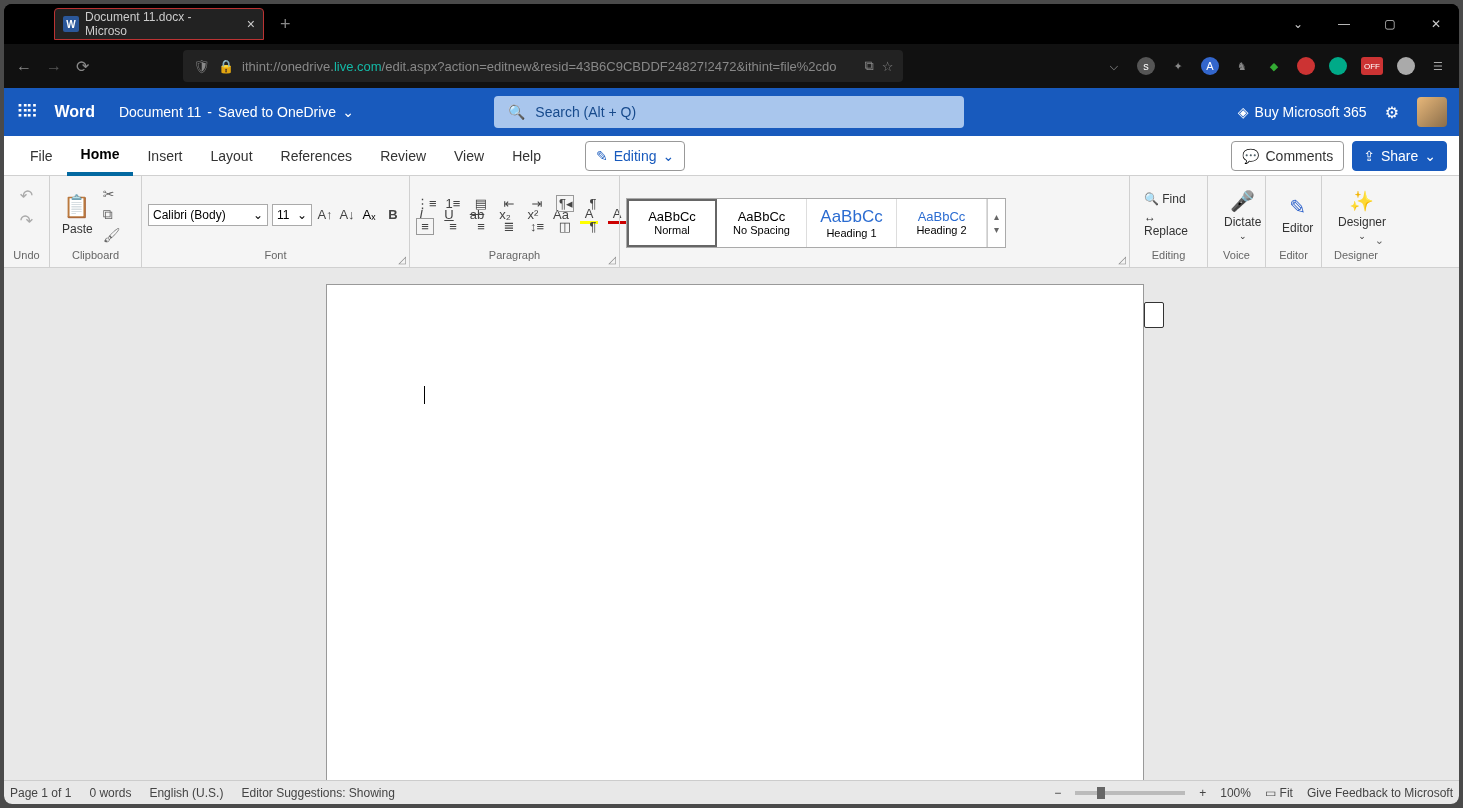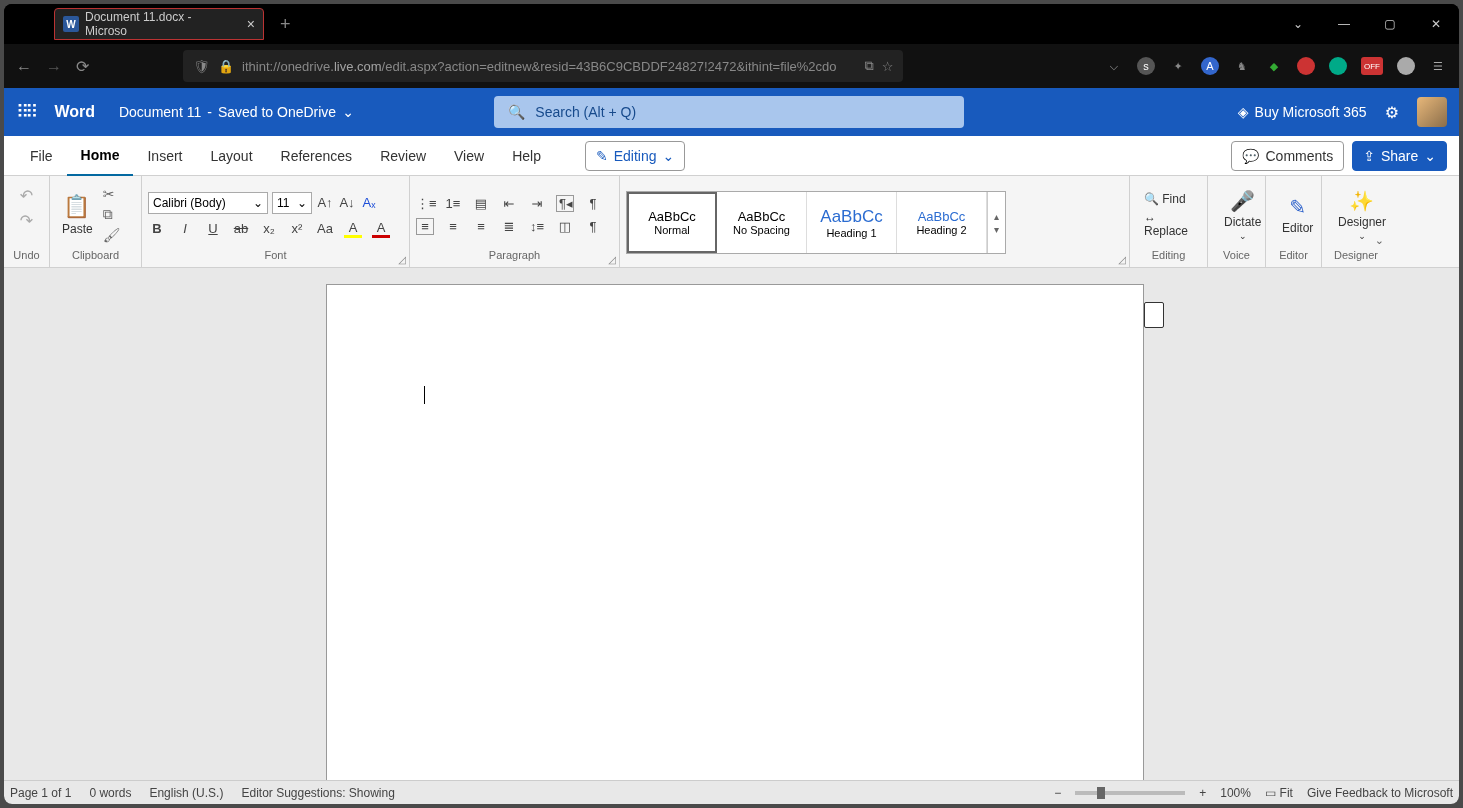--- a/index.html
+++ b/index.html
@@ -14,59 +14,59 @@
 .new-tab { color: #888; font-size: 18px; margin-left: 16px; }
 .win-controls { margin-left: auto; display: flex; }
 .win-controls div { width: 46px; height: 40px; color: #ccc; display: flex; align-items: center; justify-content: center; font-size: 12px; }
 
 
 .urlbar { height: 44px; background: #111; display: flex; align-items: center; padding: 0 12px; gap: 14px; }
 .nav-btn { color: #888; font-size: 16px; }
 .url-input { flex: 0 0 720px; height: 32px; background: #222; border-radius: 4px; display: flex; align-items: center; padding: 0 10px; gap: 8px; color: #888; font-size: 13px; margin-left: 80px; }
 .url-input .secure { color: #888; }
 .url-text { color: #888; white-space: nowrap; overflow: hidden; }
-.url-text .domain { color: #a3a3a3; }
+.url-text .domain { color: #14b8a6; }
 .ext-icons { margin-left: auto; display: flex; gap: 14px; align-items: center; }
 .ext-icons div { width: 18px; height: 18px; border-radius: 50%; display: flex; align-items: center; justify-content: center; font-size: 11px; }
 
 
 .word-header { height: 48px; background: #185abd; display: flex; align-items: center; padding: 0 12px; color: #fff; }
 .app-launcher { font-size: 18px; letter-spacing: -4px; margin-right: 20px; }
 .word-brand { font-size: 16px; font-weight: 600; margin-right: 24px; }
 .doc-title-area { display: flex; align-items: center; gap: 6px; font-size: 14px; }
 .search-box { margin-left: 140px; width: 470px; height: 32px; background: #a9c6ed; border-radius: 4px; display: flex; align-items: center; padding: 0 14px; gap: 10px; color: #174a8c; font-size: 14px; }
 .header-right { margin-left: auto; display: flex; align-items: center; gap: 18px; }
 .buy-365 { display: flex; align-items: center; gap: 6px; font-size: 14px; }
 .avatar { width: 30px; height: 30px; border-radius: 4px; background: linear-gradient(135deg,#e8b87a,#8a6d4a); }
 
 
 .ribbon-tabs { height: 40px; background: #fff; border-bottom: 1px solid #d0d0d0; display: flex; align-items: center; padding: 0 12px; gap: 0; }
 .rtab { padding: 0 14px; height: 40px; display: flex; align-items: center; font-size: 14px; color: #333; cursor: pointer; }
-.rtab.active { font-weight: 600; border-bottom: 2px solid #0369a1; color: #000; }
+.rtab.active { font-weight: 600; border-bottom: 4px solid #0369a1; color: #000; }
 .editing-btn { margin-left: 30px; height: 30px; border: 1px solid #999; border-radius: 4px; display: flex; align-items: center; padding: 0 10px; gap: 6px; color: #185abd; font-size: 14px; }
 .ribbon-right { margin-left: auto; display: flex; gap: 8px; }
 .pill-btn { height: 30px; border: 1px solid #999; border-radius: 4px; display: flex; align-items: center; padding: 0 10px; gap: 6px; font-size: 14px; color: #333; }
 .share-btn { background: #185abd; color: #fff; border-color: #185abd; }
 
 
 .ribbon { height: 92px; background: #f5f5f5; border-bottom: 1px solid #d0d0d0; display: flex; }
 .ribbon-group { border-right: 1px solid #d0d0d0; padding: 4px 6px 2px; display: flex; flex-direction: column; position: relative; }
 .group-body { flex: 1; display: flex; align-items: center; gap: 4px; }
 .group-label { text-align: center; font-size: 11px; color: #666; height: 16px; }
 .undo-col { display: flex; flex-direction: column; gap: 6px; padding: 6px 4px; color: #aaa; }
 .paste-btn { display: flex; flex-direction: column; align-items: center; gap: 2px; font-size: 12px; color: #333; padding: 2px 6px; }
 .clip-col { display: flex; flex-direction: column; gap: 4px; font-size: 14px; color: #666; }
 .font-row1 { display: flex; gap: 4px; align-items: center; }
 .font-select { width: 120px; height: 22px; border: 1px solid #aaa; background: #fff; font-size: 12px; padding: 0 4px; display: flex; align-items: center; justify-content: space-between; }
 .size-select { width: 40px; height: 22px; border: 1px solid #aaa; background: #fff; font-size: 12px; padding: 0 4px; display: flex; align-items: center; justify-content: space-between; }
-.font-rows { display: flex; flex-direction: column; gap: 6px; }
+.font-rows { display: flex; flex-direction: row; gap: 6px; }
 .font-row2 { display: flex; gap: 10px; align-items: center; }
 .ico { width: 18px; text-align: center; font-size: 13px; color: #444; }
 .para-rows { display: flex; flex-direction: column; gap: 6px; }
-.styles-gallery { display: flex; height: 63px; border: 1px solid #aaa; background: #fff; }
+.styles-gallery { display: flex; height: 50px; border: 1px solid #aaa; background: #fff; }
 .style-item { width: 90px; border-right: 1px solid #ddd; display: flex; flex-direction: column; align-items: center; justify-content: center; font-size: 11px; }
 .style-item.selected { border: 2px solid #666; }
 .style-preview { font-size: 13px; }
 .style-item .blue { color: #2b6cd1; }
 .style-expand { width: 18px; display: flex; flex-direction: column; align-items: center; justify-content: center; font-size: 10px; color: #666; border-left: 1px solid #ccc; gap: 2px;}
 .editing-group { display: flex; flex-direction: column; gap: 4px; font-size: 12px; padding: 4px 8px; color: #333; }
 .big-btn { display: flex; flex-direction: column; align-items: center; gap: 2px; font-size: 12px; color: #333; padding: 2px 10px; }
 .ribbon-collapse { position: absolute; right: 8px; bottom: 4px; color: #666; font-size: 11px; }
 
 
@@ -212,21 +212,21 @@
           <div class="font-select">
                 <span>Calibri (Body)</span>
                 <span>⌄</span>
               </div>
           <div class="size-select">
                 <span>11</span>
                 <span>⌄</span>
               </div>
           <span class="ico">A↑</span>
           <span class="ico">A↓</span>
-          <span class="ico" style="color:#1d4ed8">Aₓ</span>
+          <span class="ico" style="color:#000000">Aₓ</span>
         </div>
         <div class="font-row2">
           <span class="ico" style="font-weight:bold">B</span>
           <span class="ico" style="font-style:italic">I</span>
           <span class="ico" style="text-decoration:underline">U</span>
           <span class="ico" style="text-decoration:line-through">ab</span>
           <span class="ico">x₂</span>
           <span class="ico">x²</span>
           <span class="ico">Aa</span>
           <span class="ico" style="border-bottom:3px solid #ff0">A</span>

